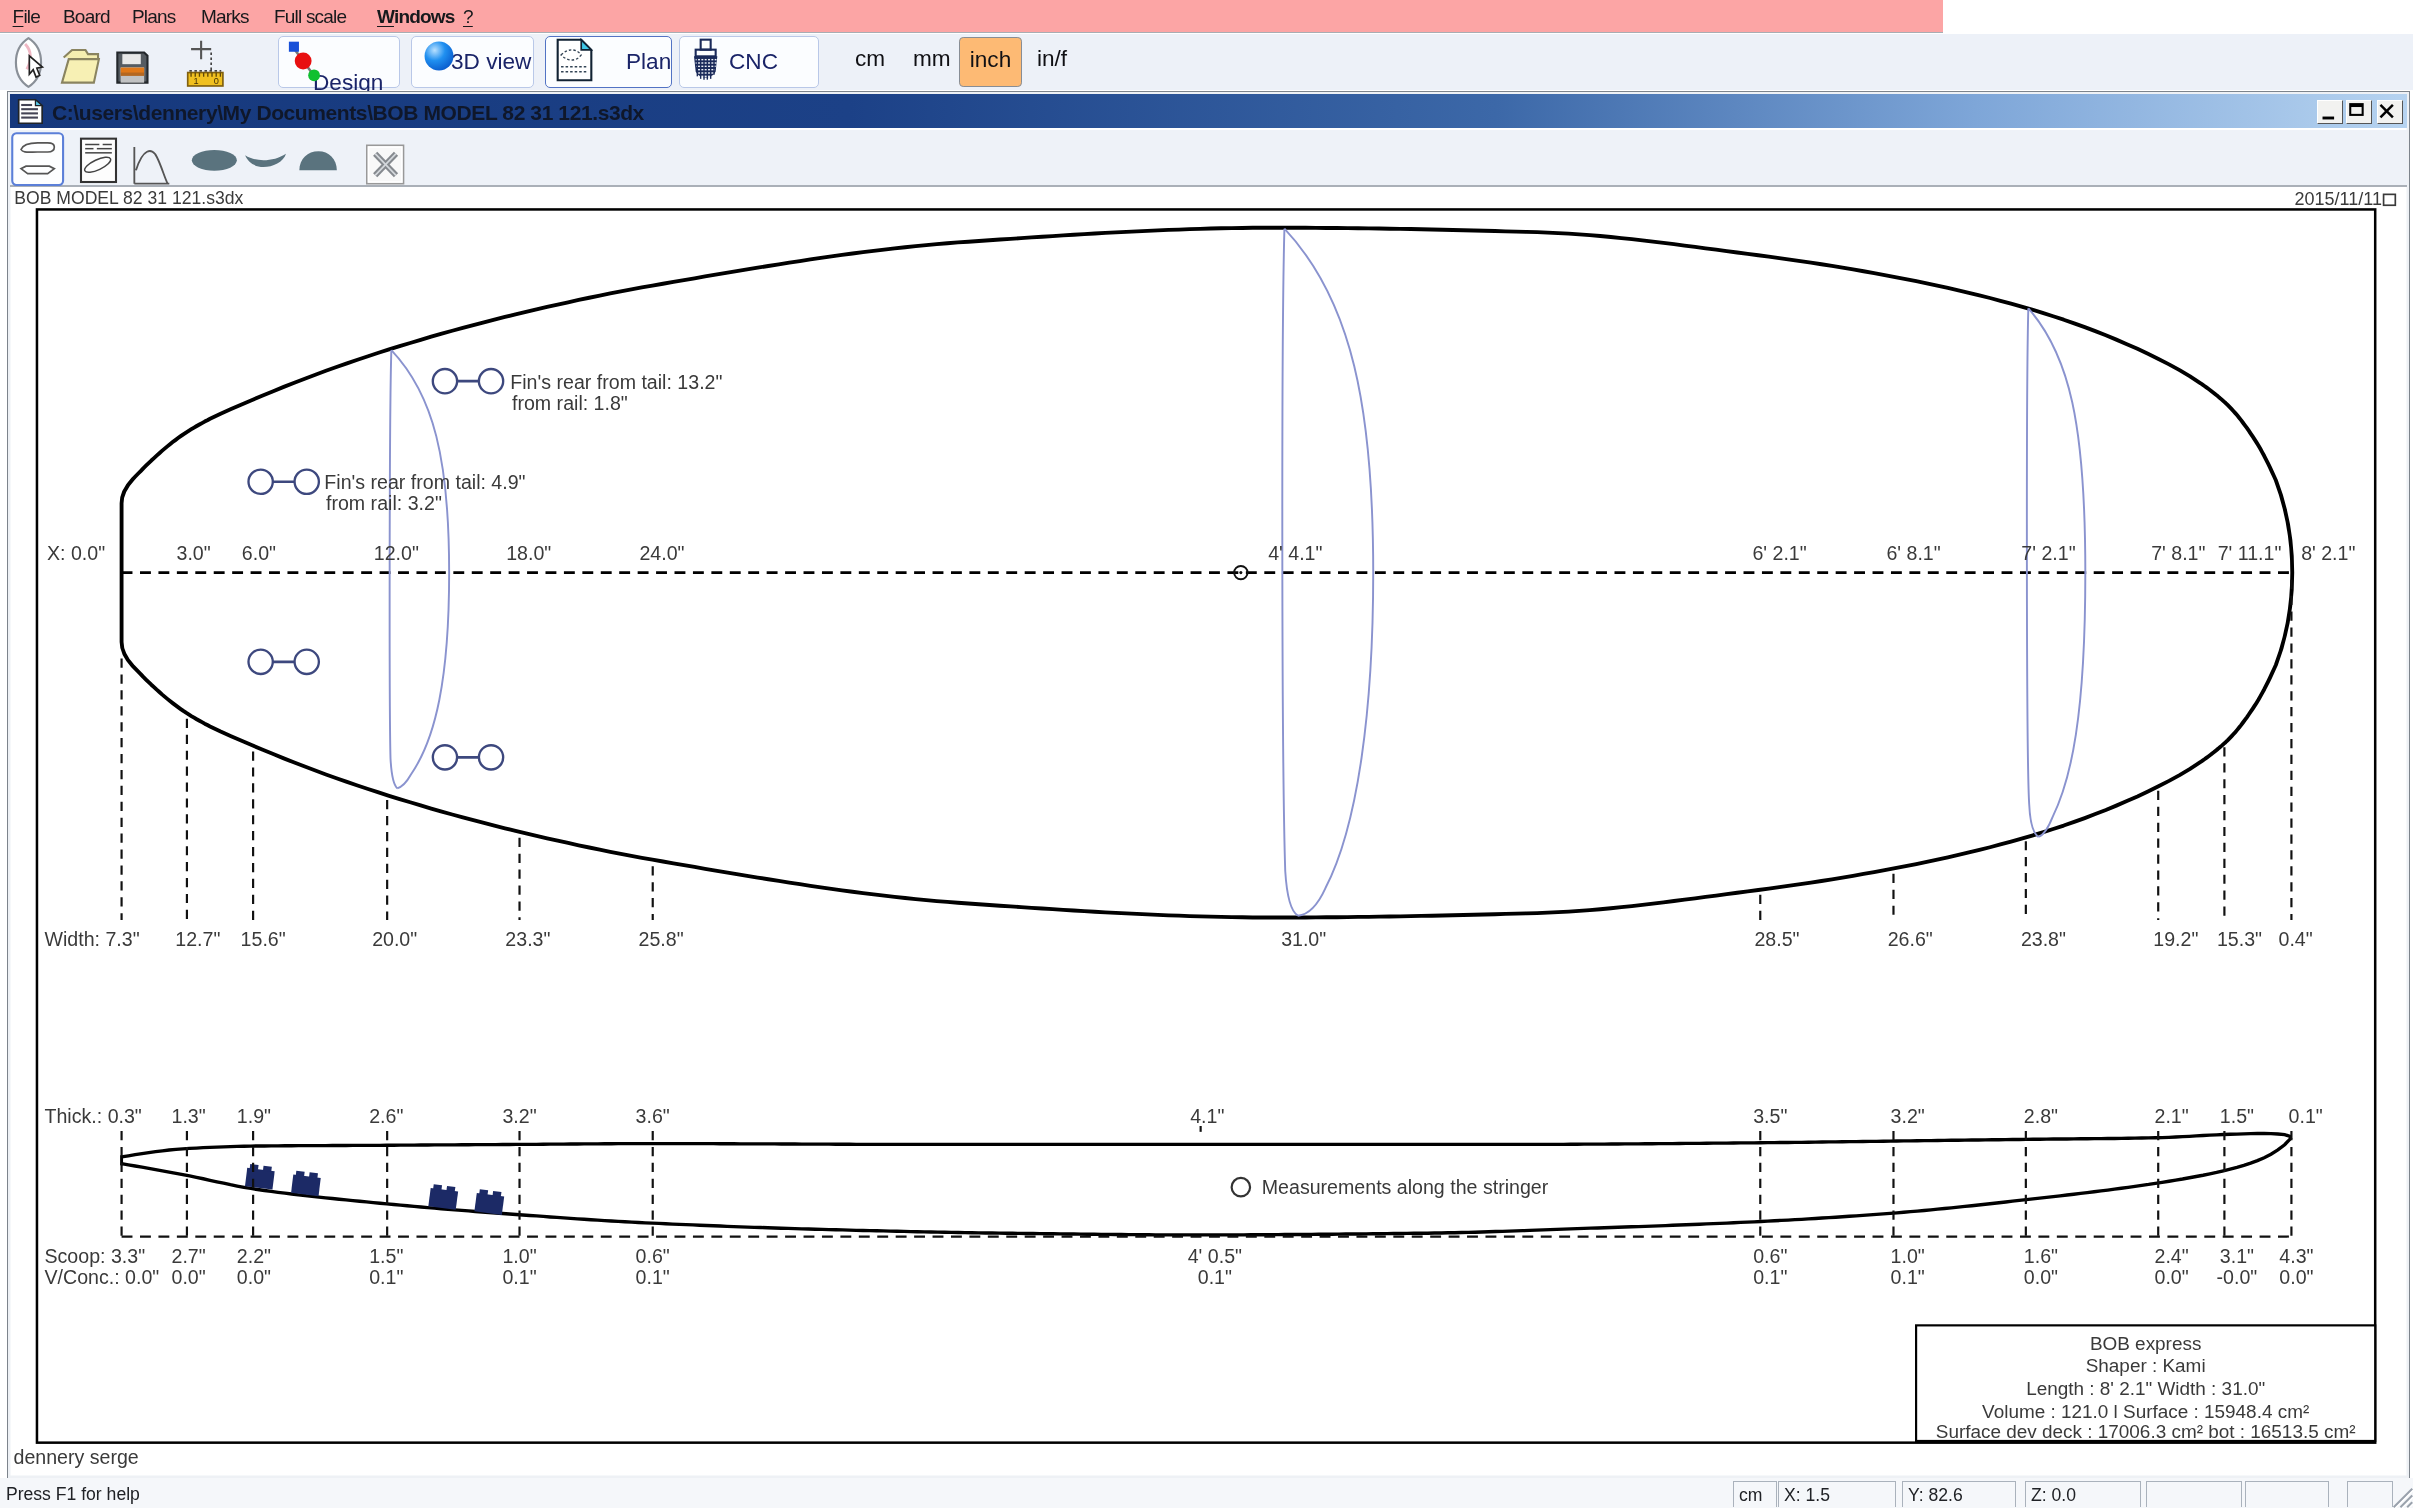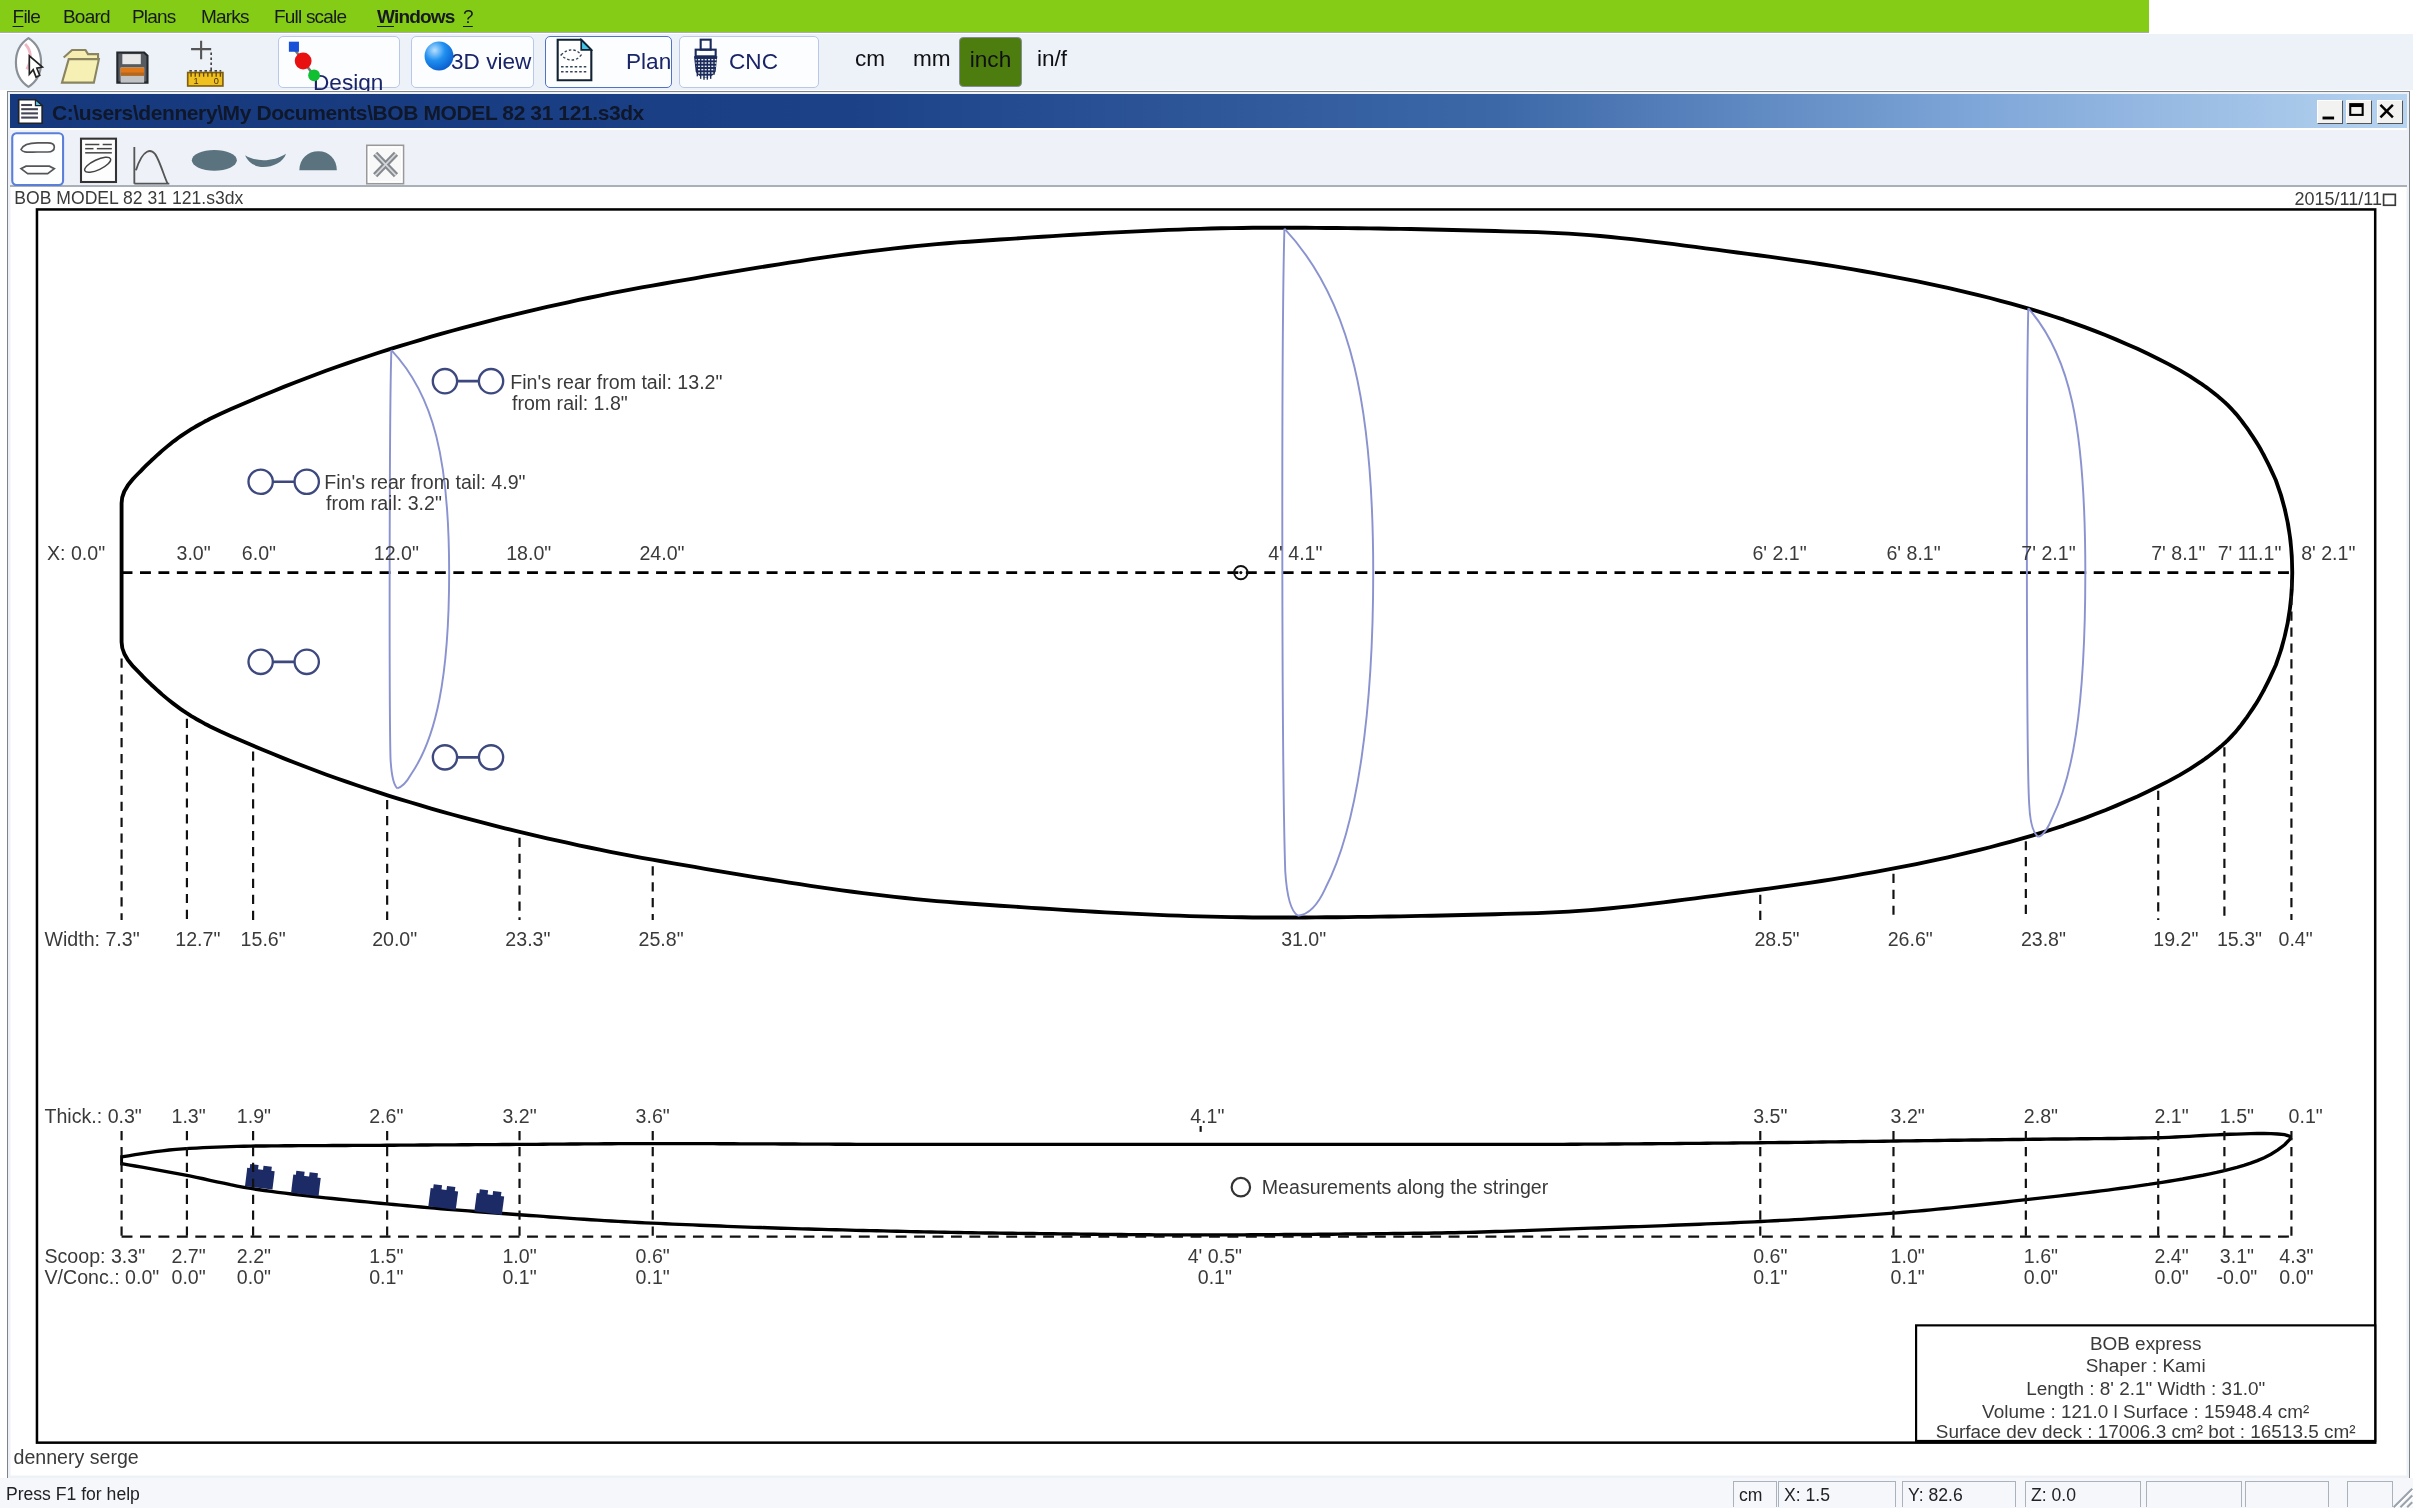--- a/index.html
+++ b/index.html
@@ -1,19 +1,19 @@
 <!DOCTYPE html>
 <html style="font-size:13.4px"><head>
 <meta charset="utf-8">
 <style>
   * { margin:0; padding:0; box-sizing:border-box; }
   html,body { width:2413px; height:1508px; overflow:hidden; background:#fff;
     font-family:"Liberation Sans", sans-serif; }
   .abs { position:absolute; }
-  #menubar { left:0; top:0; width:2149px; height:33px; background:#84cc16;
+  #menubar { left:0; top:0; width:1943px; height:33px; background:#fca5a5;
     border-bottom:1.7px solid #a8adb4; }
   .mitem { position:absolute; top:5.9px; font-size:19px; letter-spacing:-0.8px; color:#17191c; }
   .mitem u { text-decoration:underline; text-underline-offset:2.5px; }
   #toolbar { left:0; top:34px; width:2413px; height:56px; background:#edf1f8; }
   .tbtn { position:absolute; top:1.7px; height:52px; border:1.7px solid #b9c8e8; border-radius:5px;
     background:#fbfdff; color:#1a2468; font-size:22.6px; display:flex; align-items:center; white-space:nowrap; }
   .tbtn span { display:inline-block; }
   .units { position:absolute; top:11.7px; font-size:22.6px; color:#101014; }
   #mdiframe { left:6.7px; top:91px; width:2403px; height:1388px; background:#fff;
     border:0.8px solid #7d848c; box-shadow:inset 0 0 0 2.5px #eef1f5; }
@@ -90,21 +90,21 @@
     </div>
   <div class="tbtn" style="left:545px; width:127px; border-color:#5273c4;">
       <span style="margin-left:80px;">Plan</span>
     </div>
   <div class="tbtn" style="left:679px; width:140px;">
       <span style="margin-left:49px;">CNC</span>
     </div>
   <div class="units" style="left:855px;">cm</div>
   <div class="units" style="left:913px;">mm</div>
   <div class="units abs" style="left:959px; top:2.5px; width:63px; height:50px; border:1.7px solid #878d95;
-       border-radius:4.2px; background:#4d7c0f; text-align:center; padding-top:9.2px;">inch</div>
+       border-radius:4.2px; background:#fdba74; text-align:center; padding-top:9.2px;">inch</div>
   <div class="units" style="left:1037px;">in/f</div>
 </div>
 <div id="mdiframe" class="abs"></div>
 <div id="titlebar" class="abs"></div>
 <div id="titletext" class="abs">C:\users\dennery\My Documents\BOB MODEL 82 31 121.s3dx</div>
 <div class="winbtn" style="left:2317px;"></div>
 <div class="winbtn" style="left:2346px;"></div>
 <div class="winbtn" style="left:2377px;"></div>
 <div id="toolbar2" class="abs"></div>
 <svg class="abs" style="left:0;top:0;" width="2413" height="1508" viewBox="0 0 2880 1800">

